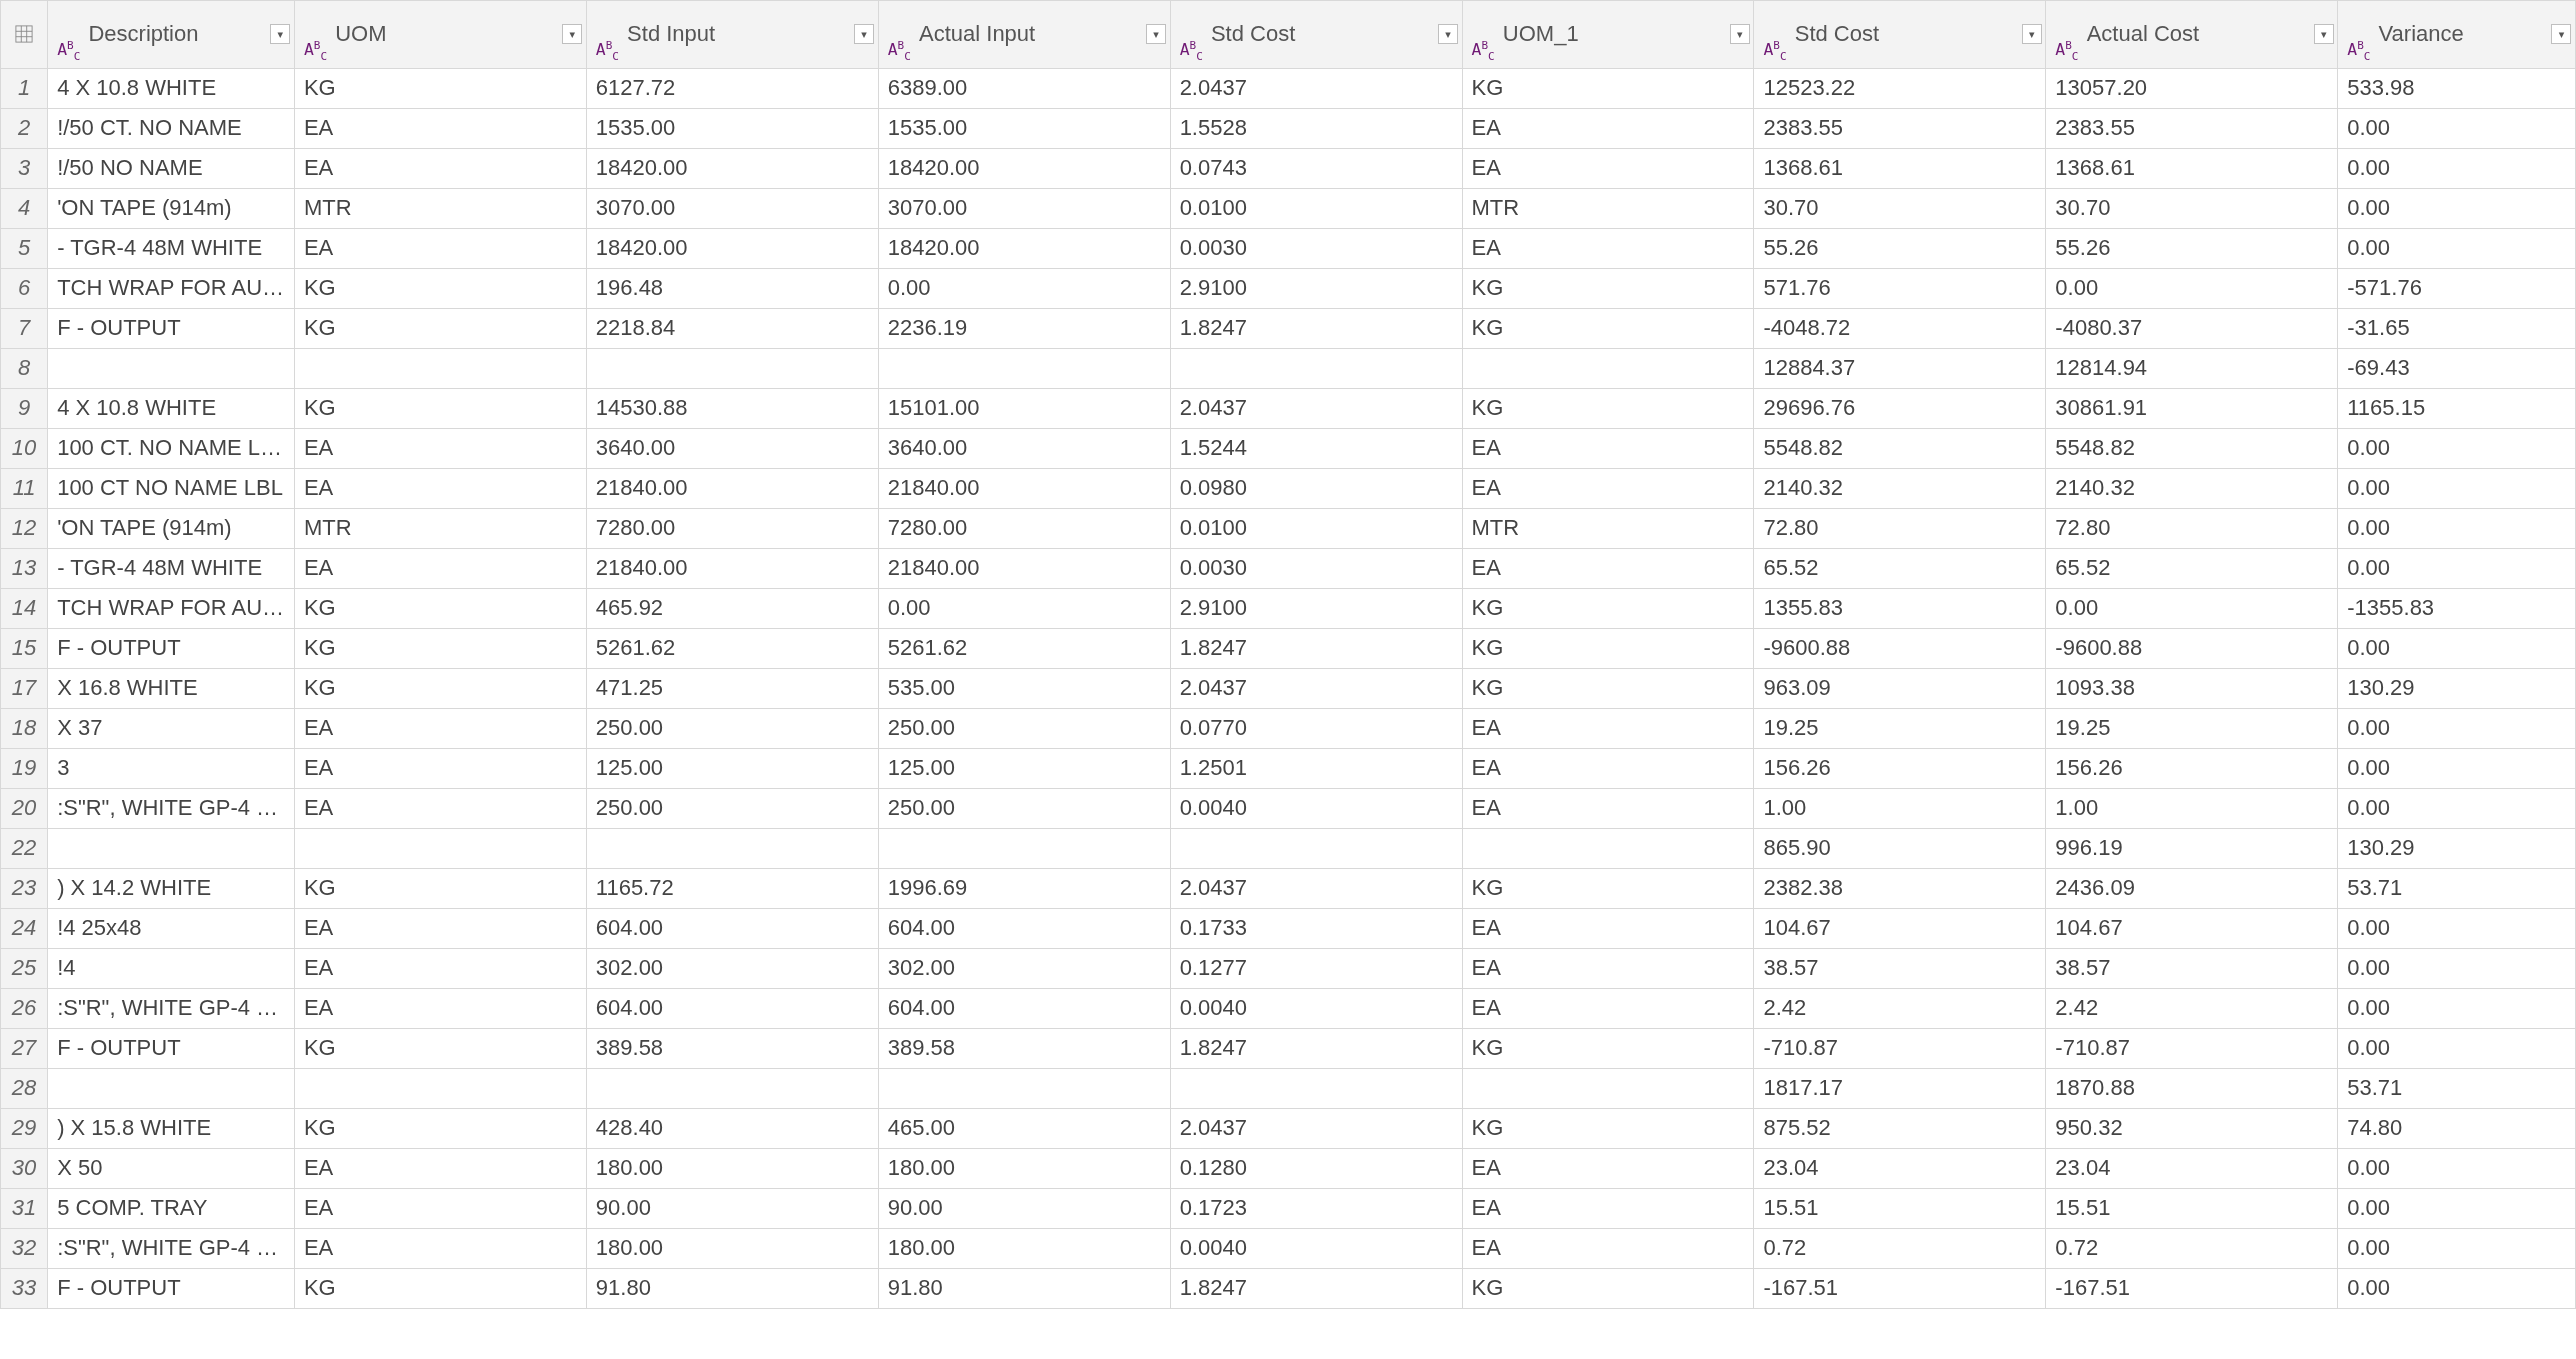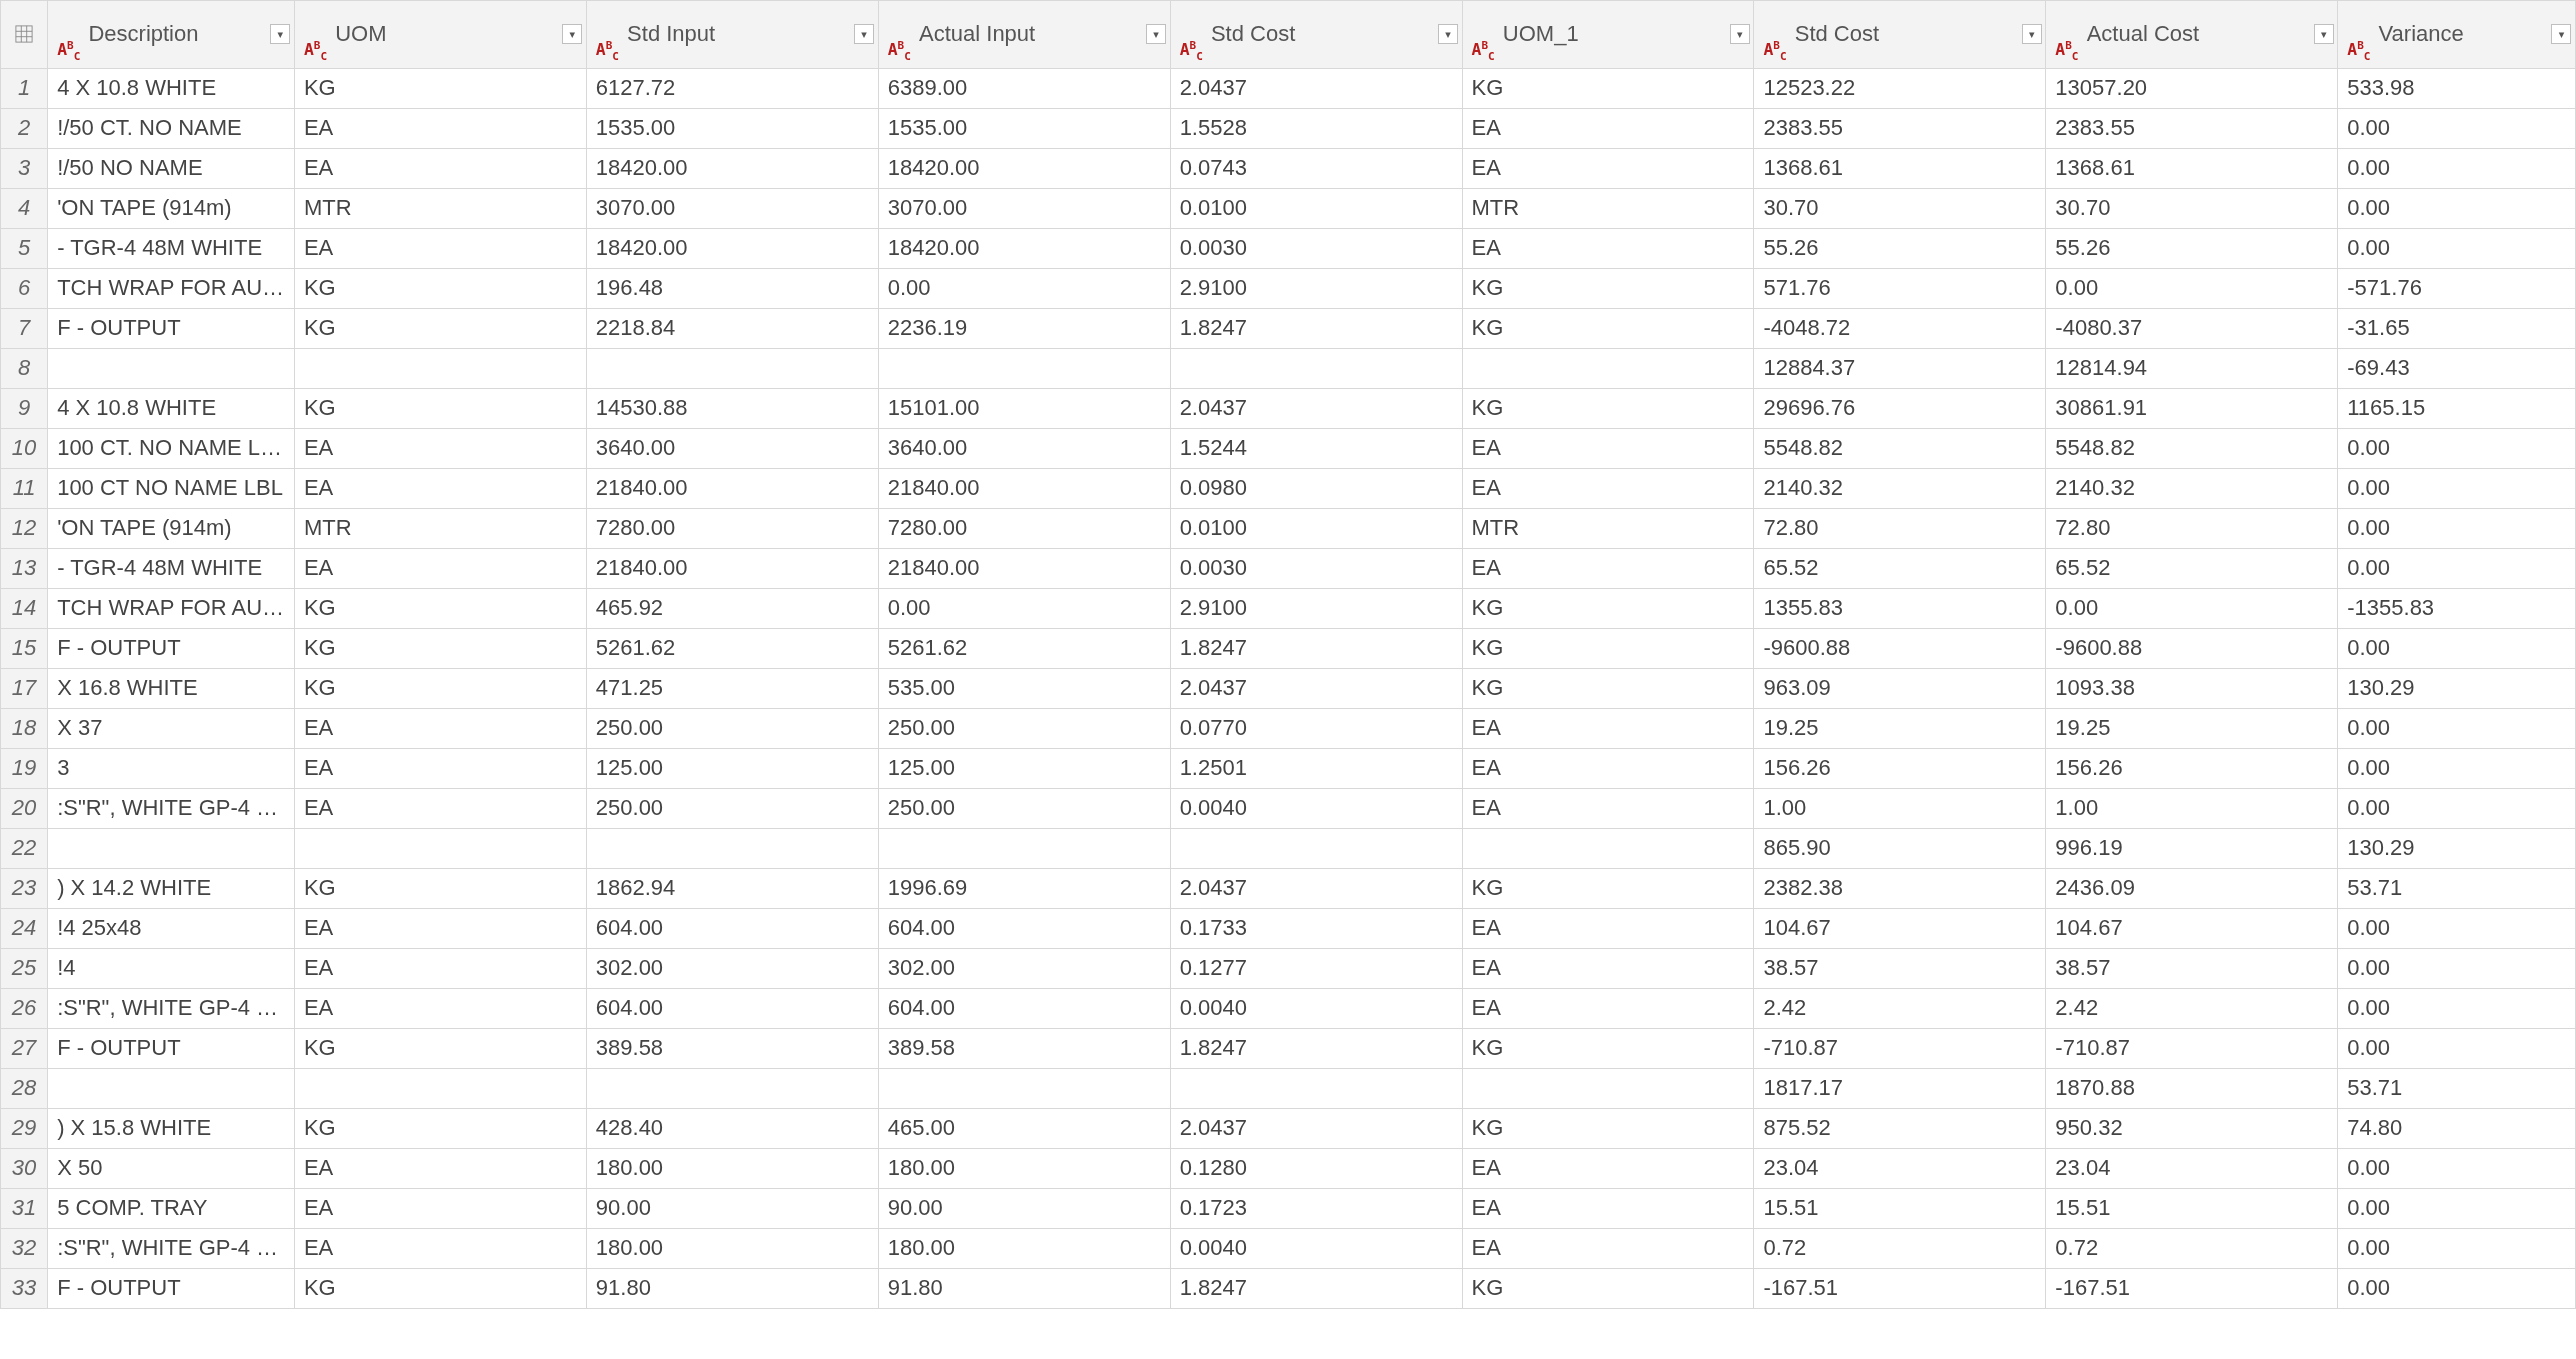--- a/index.html
+++ b/index.html
@@ -40,23 +40,23 @@
   }
   .corner svg { display:block; margin:auto; }
   .hdr-cell .hdr-inner {
     display: flex;
     align-items: center;
     gap: 7.3px;
     padding-right: 24px;
   }
   .type-icon {
     font-size: 16.4px;
-    color: #b91c1c;
+    color: #701a75;
     font-family: monospace;
-    font-weight: bold;
+    font-weight: normal;
     min-width: 24px;
     margin-top: 32px;
   }
   .type-icon sub { font-size: 11px; vertical-align: sub;}
   .filter-btn {
     position: absolute;
     right: 3.6px;
     top: 50%;
     transform: translateY(-50%);
     width: 20px;
@@ -419,21 +419,21 @@
       <div class="cell c4"></div>
       <div class="cell c5"></div>
       <div class="cell c6">865.90</div>
       <div class="cell c7">996.19</div>
       <div class="cell c8">130.29</div>
     </div>
     <div class="data-row">
       <div class="rownum">23</div>
       <div class="cell c0">) X 14.2      WHITE</div>
       <div class="cell c1">KG</div>
-      <div class="cell c2">1862.94</div>
+      <div class="cell c2">1165.72</div>
       <div class="cell c3">1996.69</div>
       <div class="cell c4">2.0437</div>
       <div class="cell c5">KG</div>
       <div class="cell c6">2382.38</div>
       <div class="cell c7">2436.09</div>
       <div class="cell c8">53.71</div>
     </div>
     <div class="data-row">
       <div class="rownum">24</div>
       <div class="cell c0">!4 25x48</div>

